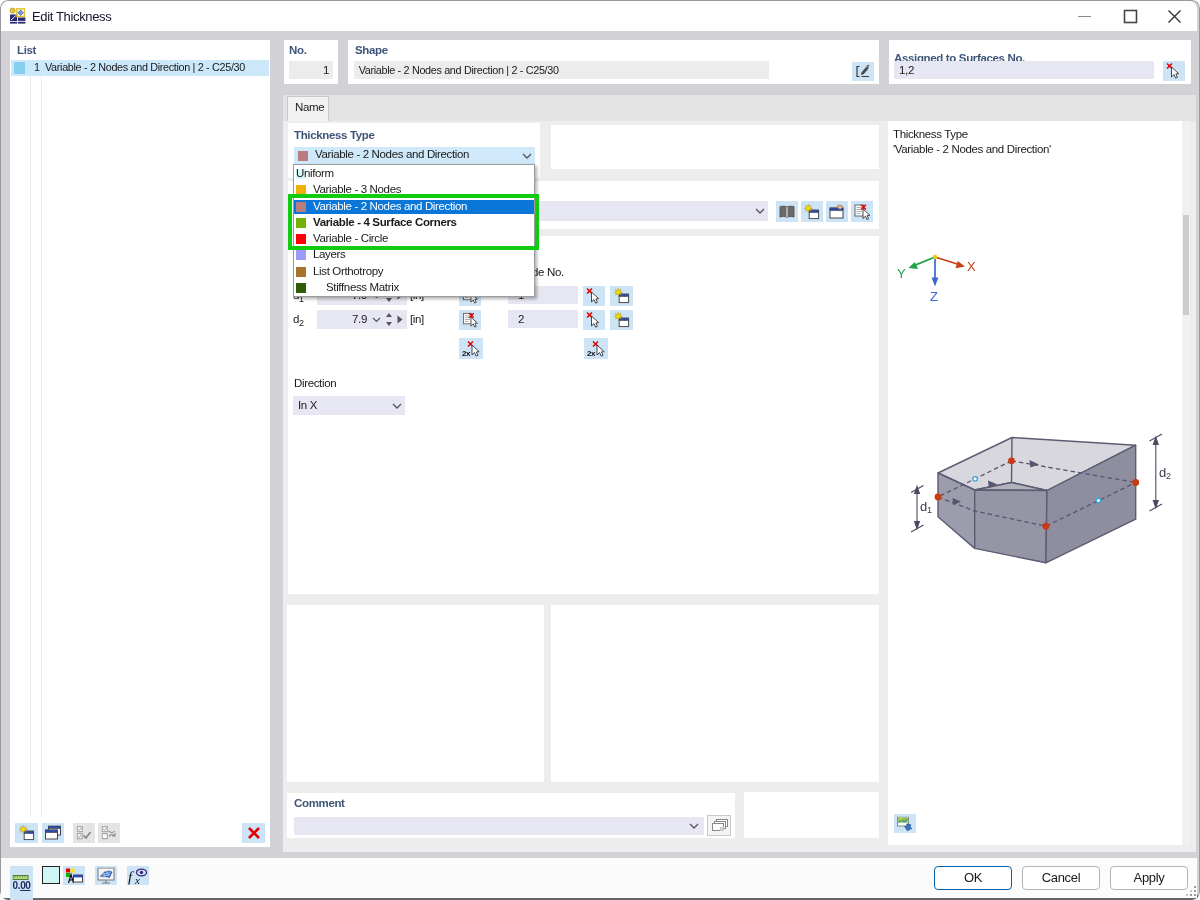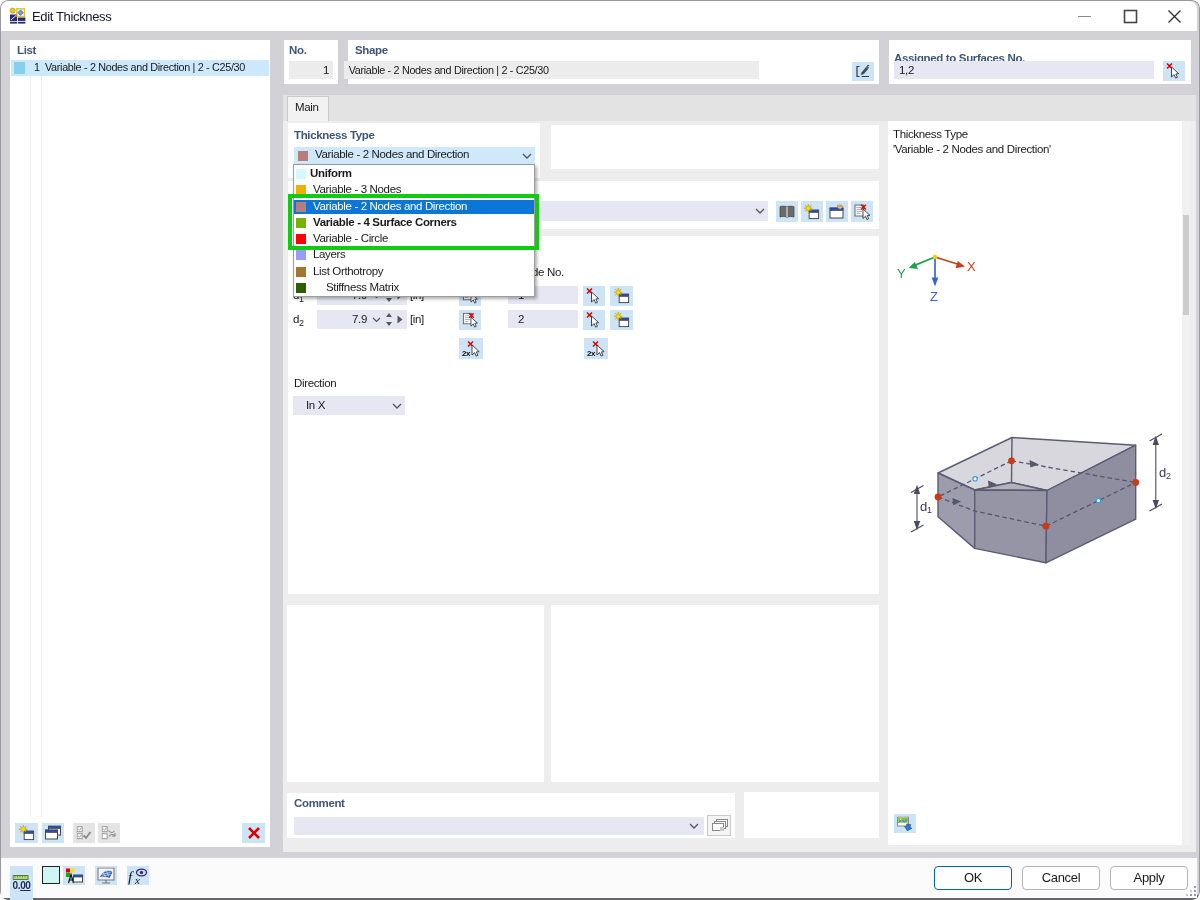--- a/index.html
+++ b/index.html
@@ -43,21 +43,21 @@
       <rect x="1.5" y="1.5" width="12" height="12" fill="none" stroke="#444" stroke-width="1.6"></rect>
     </svg>
   <svg class="abs" style="left:1166px;top:8px" width="15" height="15" viewBox="0 0 15 15">
       <path d="M1.5 1.5 L13.5 13.5 M13.5 1.5 L1.5 13.5" stroke="#333" stroke-width="1.4"></path>
     </svg>
 </div>
 
 <div class="abs" style="left:283px;top:95px;width:913px;height:26px;background:#e3e3e3"></div>
 <div class="abs" style="left:283px;top:121px;width:913px;height:731px;background:#ededed"></div>
 <div class="abs" style="left:287px;top:96px;width:42px;height:25px;background:#f2f2f2;border:1px solid #c9c9c9;border-bottom:none;box-sizing:border-box;"></div>
-<div class="abs" style="left:295px;top:101px;">Main</div>
+<div class="abs" style="left:295px;top:101px;">Name</div>
 
 <div class="panel" style="left:10px;top:40px;width:260px;height:807px;"></div>
 <div class="glabel" style="left:17px;top:44px;">List</div>
 <div class="abs" style="left:30px;top:76px;width:1px;height:741px;background:#ededed"></div>
 <div class="abs" style="left:41px;top:76px;width:1px;height:741px;background:#ededed"></div>
 <div class="abs" style="left:11px;top:60px;width:258px;height:16px;background:#cce8fb;"></div>
 <div class="abs" style="left:14px;top:62px;width:11px;height:12px;background:#85cff1;"></div>
 <div class="abs sqz" style="left:34px;top:61px;">1&nbsp; Variable - 2 Nodes and Direction | 2 - C25/30</div>
 
 <div class="btn" style="left:15px;top:823px;width:23px;height:20px;">
@@ -98,21 +98,21 @@
     <path d="M1.5 1.5 L11.5 11.5 M11.5 1.5 L1.5 11.5" stroke="#e10000" stroke-width="2.6"></path>
   </svg>
 </div>
 
 <div class="panel" style="left:284px;top:40px;width:54px;height:44px;"></div>
 <div class="glabel" style="left:289px;top:44px;">No.</div>
 <div class="field" style="left:289px;top:61px;width:44px;height:18px;text-align:right;padding-right:4px;box-sizing:border-box;">1</div>
 
 <div class="panel" style="left:348px;top:40px;width:531px;height:44px;"></div>
 <div class="glabel" style="left:355px;top:44px;">Shape</div>
-<div class="field" style="left:344px;top:61px;width:415px;height:18px;"><span class="sqz" style="display:inline-block;padding-left:5px;">Variable - 2 Nodes and Direction | 2 - C25/30</span></div>
+<div class="field" style="left:354px;top:61px;width:415px;height:18px;"><span class="sqz" style="display:inline-block;padding-left:5px;">Variable - 2 Nodes and Direction | 2 - C25/30</span></div>
 <div class="btn" style="left:852px;top:62px;width:22px;height:19px;">
   <svg width="15" height="14" viewBox="0 0 15 14">
     <path d="M4 1.5 H1.5 V11.5 H4 M6 11.5 H13.5" stroke="#3a3a3a" stroke-width="1.2" fill="none"></path>
     <path d="M5.2 9.9 L6 7.4 L10.6 1.9 L12.8 3.7 L8.2 9.2 Z" fill="#4a4a4a"></path>
     <path d="M11.5 0.8 l2 1.7 -0.8 1 -2-1.7z" fill="#4a4a4a"></path>
     <path d="M11.7 1.2 h2" stroke="#3a3a3a" stroke-width="1" transform="translate(0,-0.6)"></path>
   </svg>
 </div>
 
 <div class="panel" style="left:889px;top:40px;width:302px;height:44px;"></div>
@@ -255,21 +255,21 @@
 </div>
 <div class="btn" style="left:584px;top:338px;width:24px;height:21px;">
   <svg width="18" height="17" viewBox="0 0 18 17">
     <path d="M6 1 L11 6 M11 1 L6 6" stroke="#e00000" stroke-width="1.5"></path>
     <path d="M10 4.5 L10 14.5 L12.6 12.1 L14.1 15.6 L15.9 14.8 L14.4 11.4 L17.2 11.2 Z" fill="#ffffff" stroke="#333" stroke-width="0.9"></path>
     <text x="0" y="15.5" font-size="8" font-weight="bold" fill="#111" font-family="Liberation Sans">2x</text>
   </svg>
 </div>
 
 <div class="abs" style="left:294px;top:377px;">Direction</div>
-<div class="lfield" style="left:293px;top:396px;width:112px;height:19px;padding-left:13px;box-sizing:border-box;line-height:19px;">In X</div>
+<div class="lfield" style="left:293px;top:396px;width:112px;height:19px;padding-left:5px;box-sizing:border-box;line-height:19px;">In X</div>
 <svg class="abs" style="left:392px;top:403px" width="10" height="6" viewBox="0 0 10 6">
     <path d="M1 1 L5 5 L9 1" stroke="#555" stroke-width="1.3" fill="none"></path>
   </svg>
 
 <div class="panel" style="left:287px;top:605px;width:257px;height:177px;"></div>
 <div class="panel" style="left:551px;top:605px;width:328px;height:177px;"></div>
 
 <div class="panel" style="left:287px;top:793px;width:448px;height:45px;"></div>
 <div class="glabel" style="left:294px;top:797px;">Comment</div>
 <div class="lfield" style="left:294px;top:817px;width:410px;height:18px;"></div>
@@ -403,21 +403,21 @@
     <text x="7" y="16" font-size="11" font-style="italic" font-family="Liberation Serif" fill="#111">x</text>
     <ellipse cx="13.5" cy="5" rx="5" ry="3.4" fill="none" stroke="#3a2a7a" stroke-width="1.3"></ellipse>
     <circle cx="13.5" cy="5" r="1.7" fill="#3a2a7a"></circle>
   </svg>
 </div>
 
 <div class="abs" style="left:293px;top:164px;width:242px;height:133px;background:#ffffff;border:1px solid #9c9c9c;box-sizing:border-box;box-shadow:2px 2px 3px rgba(0,0,0,0.3);"></div>
 <div id="popup-items" class="abs" style="left:294px;top:166px;width:240px;">
   <div style="position:relative;height:16.3px;">
       <span style="position:absolute;left:2px;top:3px;width:10px;height:10px;background:#d5f8fb;"></span>
-      <span style="position:absolute;left:16px;top:1px;font-weight:bold;">Uniform</span>
+      <span style="position:absolute;left:2px;top:1px;">Uniform</span>
     </div>
   <div style="position:relative;height:16.3px;">
       <span style="position:absolute;left:2px;top:3px;width:10px;height:10px;background:#f0b000;"></span>
       <span style="position:absolute;left:19px;top:1px;">Variable - 3 Nodes</span>
     </div>
   <div style="position:relative;height:16.3px;">
       <span style="position:absolute;left:0;top:1px;right:0;bottom:1.3px;background:#0a76d8;"></span>
       <span style="position:absolute;left:0;top:0;width:100%;height:100%;color:#ffffff;">
         <span style="position:absolute;left:2px;top:3px;width:10px;height:10px;background:#b97c7c;"></span>
         <span style="position:absolute;left:19px;top:1px;">Variable - 2 Nodes and Direction</span>

